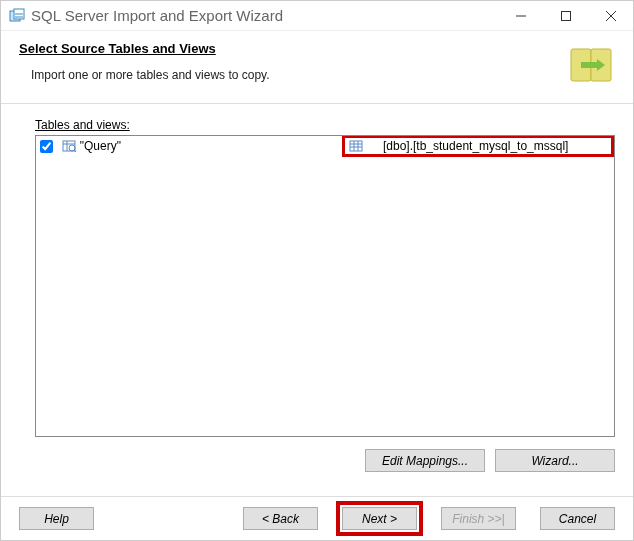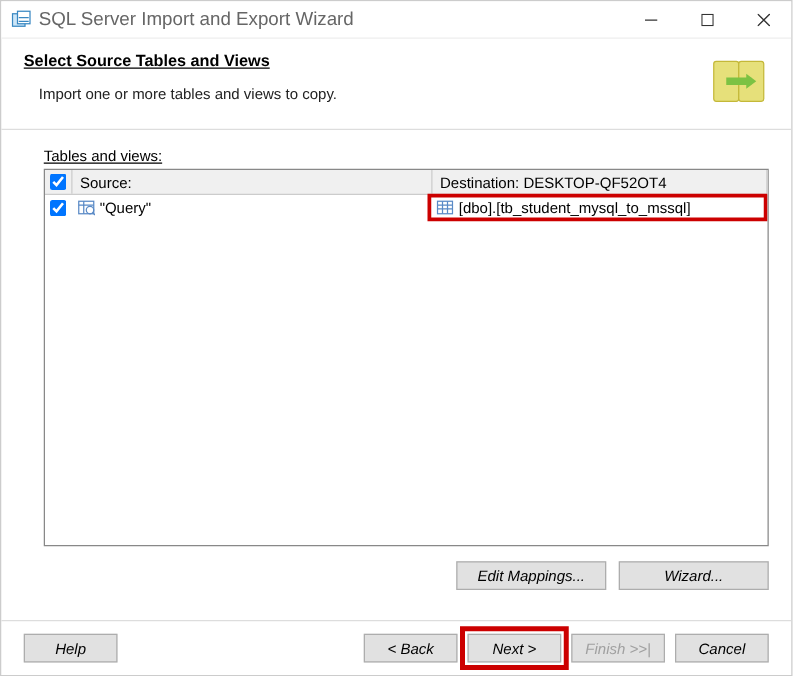--- a/index.html
+++ b/index.html
@@ -118,21 +118,21 @@
     padding: 0 4px;
     gap: 4px;
   }
   .dsource { width: 288px; }
   .ddest { flex: 1; }
   .ddest-box {
     border: 3px solid #c00;
     display: flex;
     align-items: center;
     padding: 1px 4px;
-    gap: 4px;
+    gap: 20px;
     width: 272px;
     height: 22px;
     margin-top: -1px;
   }
   .row-icon {
     width: 14px; height: 14px;
     display: inline-flex;
   }
   input[type=checkbox] {
     width: 13px; height: 13px;
@@ -153,21 +153,21 @@
     font-size: 12px;
     padding: 0 10px;
     cursor: default;
     font-style: italic;
   }
   .footer {
     border-top: 1px solid #ddd;
     padding: 10px 18px;
     display: flex;
     align-items: center;
-    gap: 8px;
+    gap: 24px;
     position: absolute;
     bottom: 0; left: 0; right: 0;
   }
   .footer .spacer { flex: 1; }
   .footer .btn { min-width: 75px; }
   .btn.disabled { color: #a0a0a0; }
   .btn.highlight-red {
     outline: 4px solid #c00;
     outline-offset: 2px;
   }
@@ -215,27 +215,20 @@
       <path d="M14 24 L34 24" stroke="#7cc243" stroke-width="6"></path>
       <path d="M30 18 L38 24 L30 30 Z" fill="#7cc243"></path>
     </svg>
   </div>
 </div>
 
 <div class="content">
   <div class="label">Tables and views:</div>
 
   <div class="grid">
-    <div class="grid-header-row">
-      <div class="chkcell">
-        <input type="checkbox" checked="" style="">
-      </div>
-      <div class="hcell hsource">Source:</div>
-      <div class="hcell hdest">Destination: DESKTOP-QF52OT4</div>
-    </div>
 
     <div class="grid-row">
       <div class="chkcell">
         <input type="checkbox" checked="" style="">
       </div>
       <div class="dcell dsource">
         <span class="row-icon">
           <svg viewBox="0 0 14 14" width="14" height="14">
             <rect x="1" y="2" width="12" height="10" fill="#fff" stroke="#5a8ac6"></rect>
             <path d="M1 5 H13 M5 2 V12" stroke="#5a8ac6"></path>

